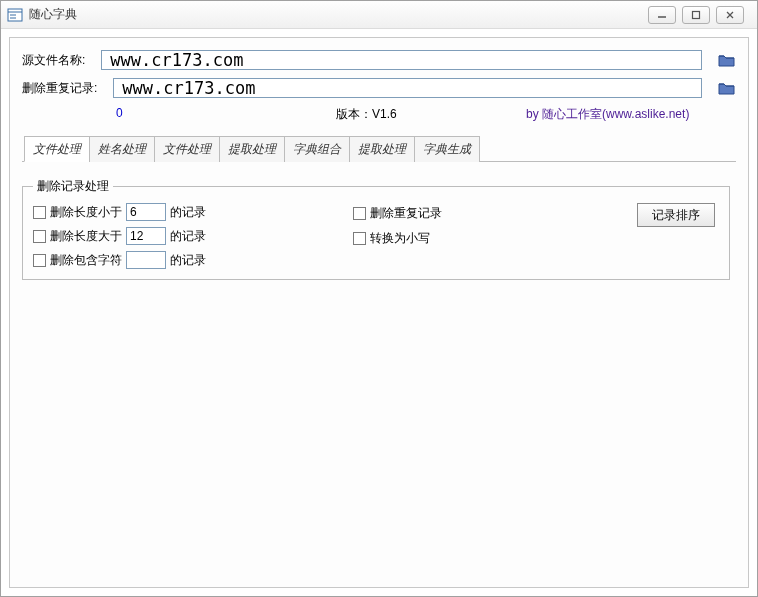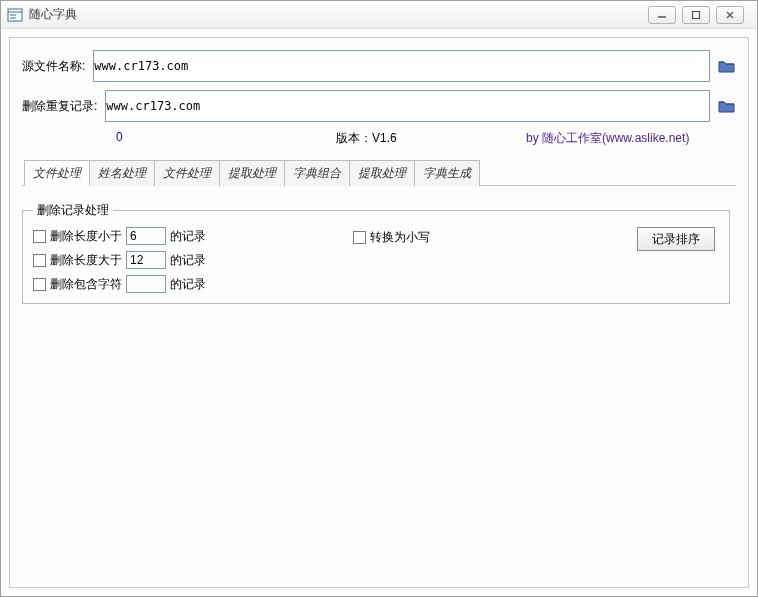--- a/index.html
+++ b/index.html
@@ -55,32 +55,32 @@
     flex:1;
     padding: 10px 12px 12px 12px;
     background:#fdfdfd;
     display:flex;
     flex-direction:column;
     gap: 6px;
   }
   .file-row {
     display:flex;
     align-items:center;
-    gap: 8px;
+    gap: 16px;
     margin-top:2px;
   }
   .file-row label { white-space:nowrap; }
   .text-input {
     flex:1;
-    height: 32px;
+    height: 20px;
     border: 1px solid #7f9db9;
     background:#fff;
     font-family: monospace, "SimSun";
-    font-size: 12px;
-    padding: 1px 0;
+    font-size: 17px;
+    padding: 1px 8px;
     color:#000;
   }
   .folder-icon {
     width:18px; height:16px;
     display:inline-flex;
   }
   .info-row {
     display:flex;
     padding: 2px 4px 6px 94px;
     color:#0000d0;
@@ -278,20 +278,24 @@
               <div class="opt">
                 <span class="chk"></span>
                 <span>删除包含字符</span>
                 <input class="small-input" value="" style="">
                 <span>的记录</span>
               </div>
             </div>
             <div class="col-mid">
               <div class="opt">
                 <span class="chk"></span>
+                <span>删除重复记录</span>
+              </div>
+              <div class="opt">
+                <span class="chk"></span>
                 <span>转换为小写</span>
               </div>
             </div>
             <div class="col-right">
               <div class="btn">记录排序</div>
             </div>
           </div>
         </fieldset>
       </div>
 

